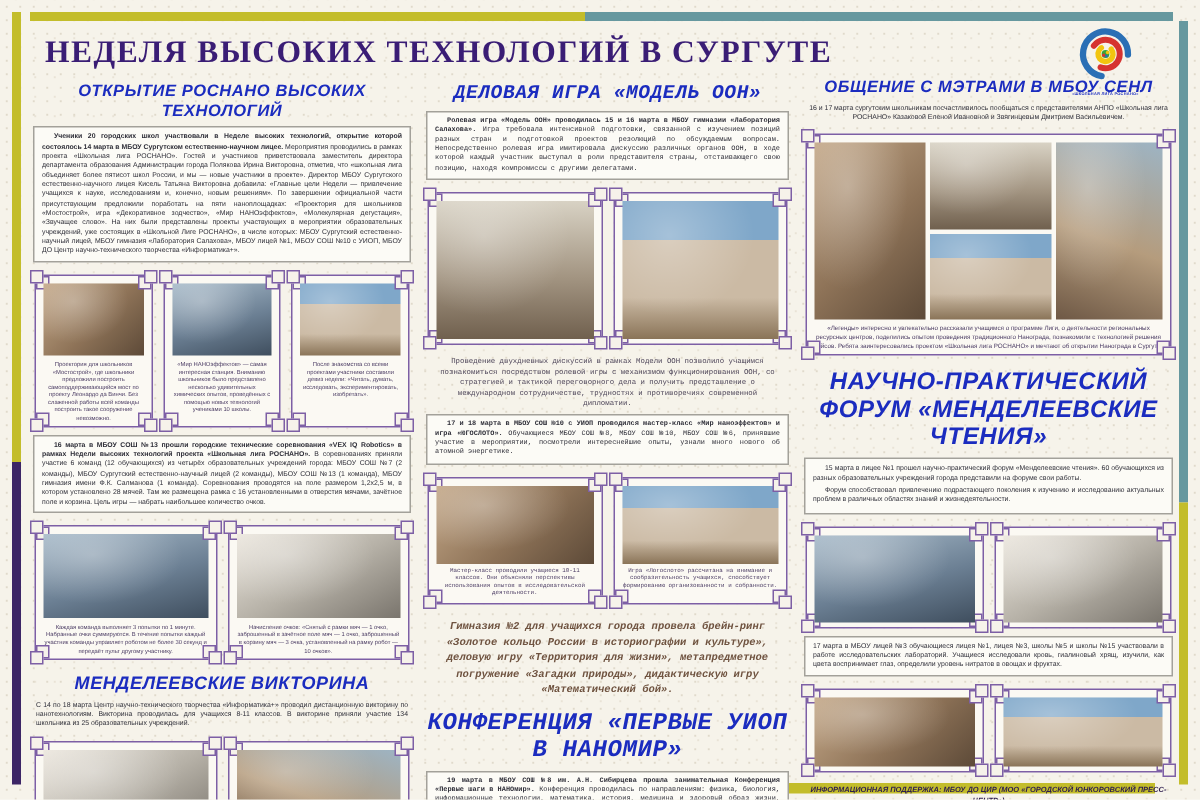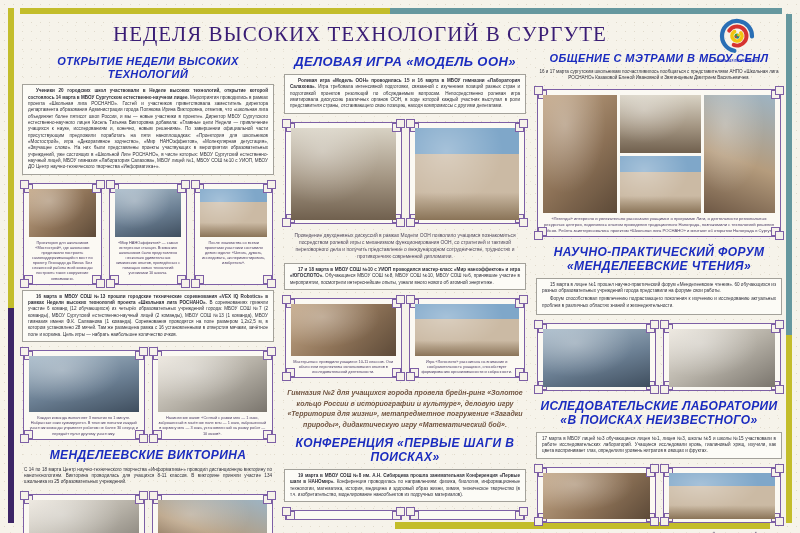--- a/index.html
+++ b/index.html
@@ -13,37 +13,37 @@
   .teal{background:#66989f;}
   .darkpurple{background:#3c2566;}
   .bar-top-left{left:20px;top:8px;width:370px;height:6px;}
   .bar-top-right{left:390px;top:8px;width:392px;height:6px;}
   .bar-left-y{left:8px;top:8px;width:6px;height:300px;}
   .bar-left-p{left:8px;top:308px;width:6px;height:215px;}
   .bar-right-t{left:786px;top:14px;width:6px;height:321px;}
   .bar-right-y{left:786px;top:335px;width:6px;height:188px;}
   .bar-bottom{left:395px;top:522px;width:375px;height:7px;}
 
-  #main-title{position:absolute;left:30px;top:22px;width:660px;text-align:center;
-    font-family:"Liberation Serif",serif;font-weight:normal;font-size:21px;color:#3a1d75;letter-spacing:1px;}
+  #main-title{position:absolute;left:30px;top:22px;width:660px;text-align:left;
+    font-family:"Liberation Serif",serif;font-weight:bold;font-size:21px;color:#3a1d75;letter-spacing:1px;}
   #logo{position:absolute;left:706px;top:16px;width:62px;text-align:center;}
   #logo .lg-cap{font-size:2.6px;color:#1b2cbf;font-weight:bold;letter-spacing:0.2px;}
 
   #cols{position:absolute;left:22px;top:50px;width:760px;height:478px;display:flex;gap:10px;}
   .col{display:flex;flex-direction:column;}
   #col1{width:252px;}
-  #col2{width:242px;}
+  #col2{width:242px;font-family:Liberation Mono, monospace;}
   #col3{width:246px;}
 
   .h{font-weight:bold;font-style:italic;color:#1b2cbf;text-align:center;letter-spacing:0.4px;line-height:1.15;margin:5px 0 3px;}
   .h1a{font-size:11px;}
   .h1b{font-size:10px;}
   .h1c{font-size:12px;}
   .h2a{font-size:13px;}
-  .h2b{font-size:12px;}
+  .h2b{font-size:16px;}
   .h2c{font-size:11px;margin-top:2px;}
 
   .pbox{border:1px solid #a3a19a;background:#fcfbf6;padding:3px 5px;margin:1px 0 2px;
     font-size:4.6px;line-height:1.38;text-align:justify;color:#2e2e38;}
   .pbox p{margin:0 0 2px;text-indent:8px;}
   .plain{font-size:4.6px;line-height:1.4;text-align:justify;color:#2e2e38;margin:1px 2px 2px;}
   .lead{font-weight:bold;}
 
   .prow{display:flex;gap:7px;margin:6px 1px 4px;}
   .fr{position:relative;flex:1;border:1px solid #7d5fa5;background:#fbf9f3;padding:5px 5px 3px;}
@@ -99,21 +99,21 @@
       <circle cx="21.4" cy="19" r="1.2" fill="#f2c50f"></circle>
       <circle cx="18.8" cy="20.8" r="1.1" fill="#d63330"></circle>
       <circle cx="20.6" cy="21.4" r="1" fill="#2a6fb5"></circle>
     </svg>
     <div class="lg-cap">«ШКОЛЬНАЯ ЛИГА РОСНАНО»</div>
   </div>
 
   <div id="cols">
 
     <div class="col" id="col1">
-      <div class="h h1a">ОТКРЫТИЕ НЕДЕЛИ ВЫСОКИХ ТЕХНОЛОГИЙ</div>
+      <div class="h h1a">ОТКРЫТИЕ РОСНАНО ВЫСОКИХ ТЕХНОЛОГИЙ</div>
       <div class="pbox">
           <p style="margin:0;">
         <b class="lead">Ученики 20 городских школ участвовали в Неделе высоких технологий, открытие которой состоялось 14 марта в МБОУ Сургутском естественно-научном лицее.</b>
         <span>Мероприятия проводились в рамках проекта «Школьная лига РОСНАНО». Гостей и участников приветствовала заместитель директора департамента образования Администрации города Полякова Ирина Викторовна, отметив, что «школьная лига объединяет более пятисот школ России, и мы — новые участники в проекте». Директор МБОУ Сургутского естественно-научного лицея Кисель Татьяна Викторовна добавила: «Главные цели Недели — привлечение учащихся к науке, исследованиям и, конечно, новым решениям». По завершении официальной части присутствующим предложили поработать на пяти наноплощадках: «Проектория для школьников «Мостострой», игра «Декоративное зодчество», «Мир НАНОэффектов», «Молекулярная дегустация», «Звучащее слово». На них были представлены проекты участвующих в мероприятии образовательных учреждений, уже состоящих в «Школьной Лиге РОСНАНО», в числе которых: МБОУ Сургутский естественно-научный лицей, МБОУ гимназия «Лаборатория Салахова», МБОУ лицей №1, МБОУ СОШ №10 с УИОП, МБОУ ДО Центр научно-технического творчества «Информатика+».</span></p>
       </div>
       <div class="prow">
         <div class="fr">
             <span class="cx"></span>
           <div class="ph ph-a" style="height:48px"></div>
           <div class="cap">Проектория для школьников «Мостострой», где школьники предложили построить самоподдерживающийся мост по проекту Леонардо да Винчи. Без слаженной работы всей команды построить такое сооружение невозможно.</div>
@@ -196,21 +196,21 @@
         </div>
         <div class="fr">
             <span class="cx"></span>
           <div class="ph ph-c" style="height:52px"></div>
           <div class="cap">Игра «Логослото» рассчитана на внимание и сообразительность учащихся, способствует формированию организованности и собранности.</div>
         </div>
       </div>
 
       <div class="gym">Гимназия №2 для учащихся города провела брейн-ринг «Золотое кольцо России в историографии и культуре», деловую игру «Территория для жизни», метапредметное погружение «Загадки природы», дидактическую игру «Математический бой».</div>
 
-      <div class="h h2b">КОНФЕРЕНЦИЯ «ПЕРВЫЕ ШАГИ В ПОИСКАХ»</div>
+      <div class="h h2b">КОНФЕРЕНЦИЯ «ПЕРВЫЕ УИОП В НАНОМИР»</div>
       <div class="pbox">
           <p style="margin:0;">
         <b class="lead">19 марта в МБОУ СОШ №8 им. А.Н. Сибирцева прошла занимательная Конференция «Первые шаги в НАНОмир».</b>
         <span>Конференция проводилась по направлениям: физика, биология, информационные технологии, математика, история, медицина и здоровый образ жизни, химия, техническое творчество (в т.ч. изобретательство, моделирование нанообъектов из подручных материалов).</span></p>
       </div>
       <div class="prow">
         <div class="fr">
           
         </div>
         <div class="fr">
@@ -246,21 +246,20 @@
         <div class="fr">
             <span class="cx"></span>
           <div class="ph ph-b" style="height:58px"></div>
         </div>
         <div class="fr">
             <span class="cx"></span>
           <div class="ph ph-d" style="height:58px"></div>
         </div>
       </div>
 
-      <div class="h h2b">ИСЛЕДОВАТЕЛЬСКИЕ ЛАБОРАТОРИИ «В ПОИСКАХ НЕИЗВЕСТНОГО»</div>
       <div class="pbox">17 марта в МБОУ лицей №3 обучающиеся лицея №1, лицея №3, школы №5 и школы №15 участвовали в работе исследовательских лабораторий. Учащиеся исследовали кровь, гиалиновый хрящ, изучили, как цвета воспринимает глаз, определили уровень нитратов в овощах и фруктах.</div>
       <div class="prow">
         <div class="fr">
             <span class="cx"></span>
           <div class="ph ph-a" style="height:46px"></div>
         </div>
         <div class="fr">
             <span class="cx"></span>
           <div class="ph ph-c" style="height:46px"></div>
         </div>

